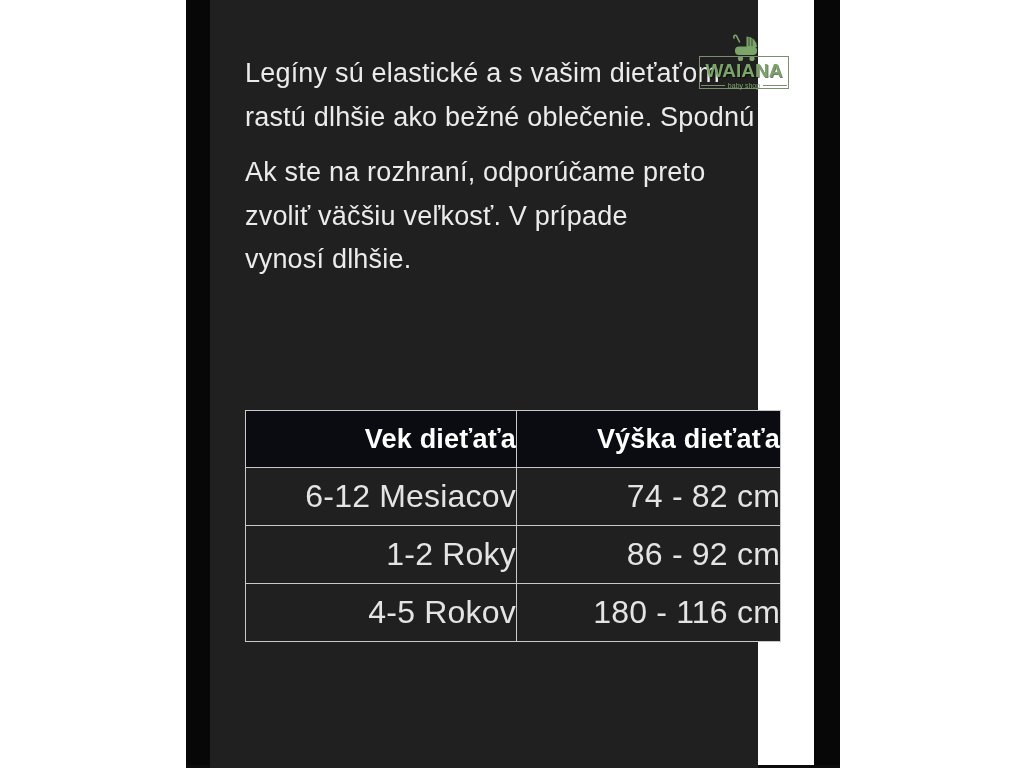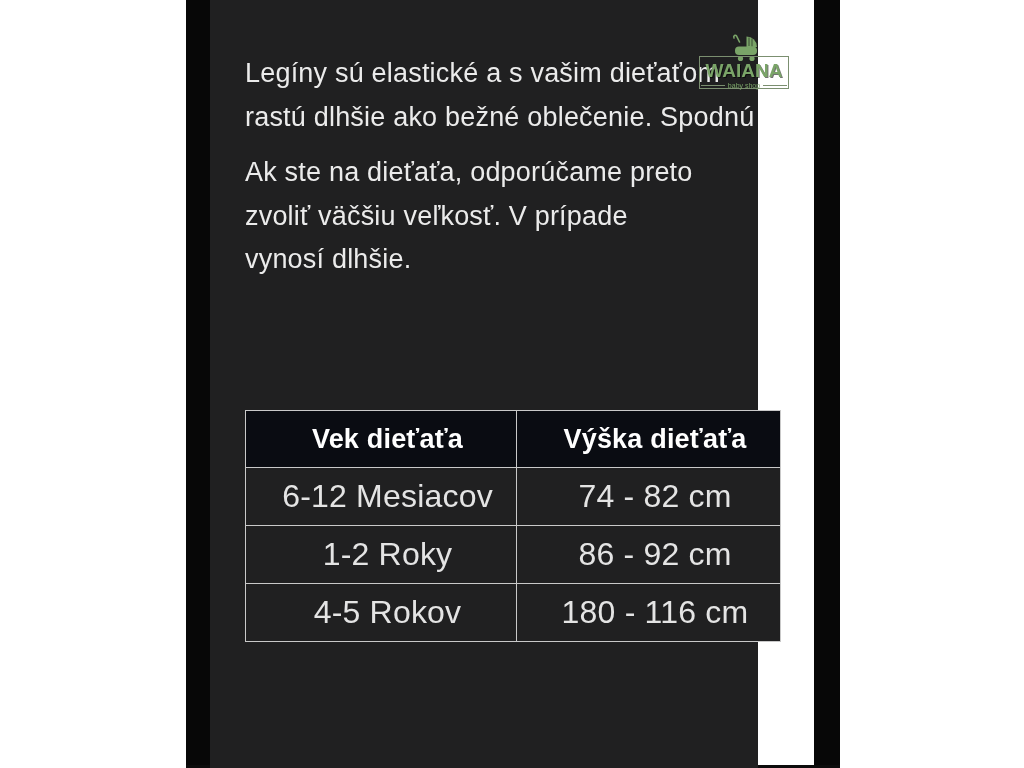--- a/index.html
+++ b/index.html
@@ -31,21 +31,21 @@
   .logo-brand{text-align:center;font-size:19px;font-weight:800;color:var(--logo_green);
     letter-spacing:0px;text-shadow:1px 1px 0 rgba(0,0,0,.55);line-height:20px;}
   .logo-tagline-row{display:flex;align-items:center;justify-content:center;margin-top:1px;padding:0 1px;}
   .tagline-line{flex:1;height:1px;background:var(--logo_frame);}
   .logo-tagline{font-size:7px;color:var(--logo_green);padding:0 3px;white-space:nowrap;}
 
   
   table.size-table{position:absolute;left:35px;top:410px;width:535px;
     border-collapse:collapse;table-layout:fixed;}
   .size-table th,.size-table td{border:1px solid var(--table_border);
-    padding-left:13px;text-align:center;vertical-align:middle;}
+    padding-left:13px;text-align:right;vertical-align:middle;}
   .size-table th{height:57px;background:var(--table_header_bg);color:#ffffff;
     font-size:27px;font-weight:700;letter-spacing:.2px;}
   .size-table td{height:58px;background:var(--panel_bg);color:var(--table_text);
     font-size:32px;font-weight:400;letter-spacing:.2px;}
 </style>
 </head>
 <body>
 
 <div class="screen">
 
@@ -54,21 +54,21 @@
   <div class="bottom-edge"></div>
 
   <div class="panel">
 
     <div class="text-block">
       <div class="para para1">
         <div>Legíny sú elastické a s vašim dieťaťom</div>
         <div>rastú dlhšie ako bežné oblečenie. Spodnú</div>
       </div>
       <div class="para para2">
-        <div>Ak ste na dieťaťa, odporúčame preto</div>
+        <div>Ak ste na rozhraní, odporúčame preto</div>
         <div>zvoliť väčšiu veľkosť. V prípade</div>
         <div>vynosí dlhšie.</div>
       </div>
     </div>
 
     <div class="logo">
       <svg class="pram" viewBox="0 0 32 30">
         <path d="M5 5 C4 2.5 6.5 1.5 7.5 3 L10.5 9" stroke="#7aa468" stroke-width="1.6" fill="none" stroke-linecap="round"></path>
         <path d="M28 14 A10.5 10.5 0 0 0 17.5 3.5 L17.5 14 Z" fill="#7aa468"></path>
         <path d="M20 4.5 L20 13 M23 5.5 L23 13.5" stroke="#2a3526" stroke-width="0.8"></path>

